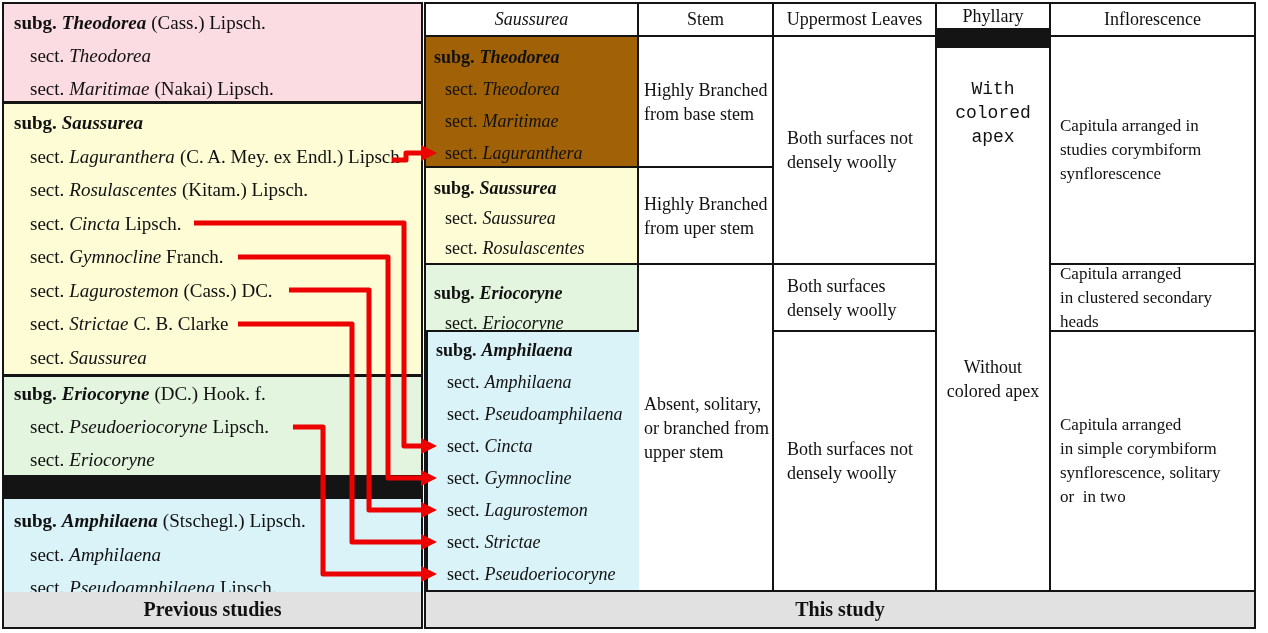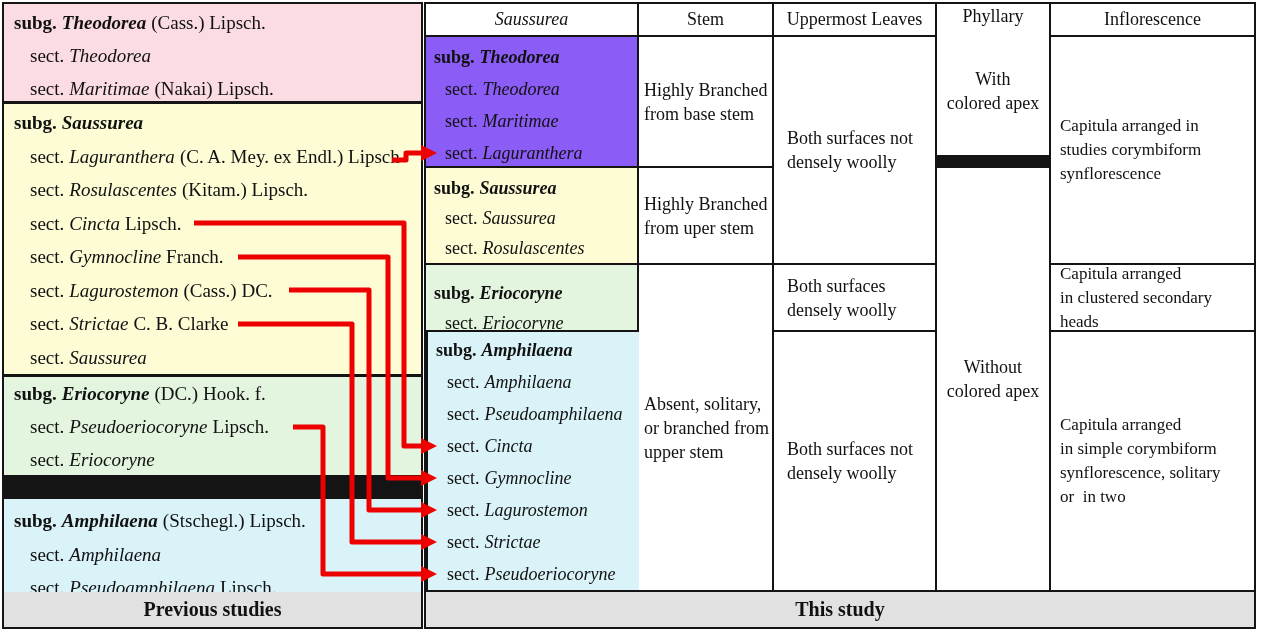--- a/index.html
+++ b/index.html
@@ -73,21 +73,21 @@
     <div class="cell hcell" style="left:350px;top:2px;width:161px;height:31px;">
         <span>Uppermost Leaves</span>
       </div>
     <div class="cell hcell" style="left:513px;top:2px;width:112px;height:24px;">
         <span>Phyllary</span>
       </div>
     <div class="cell hcell" style="left:627px;top:2px;width:203px;height:31px;">
         <span>Inflorescence</span>
       </div>
 
-    <div class="cell right-rows" style="left:2px;top:35px;width:211px;height:129px;background:#8b5cf6;padding-top:4px;line-height:32px;">
+    <div class="cell right-rows" style="left:2px;top:35px;width:211px;height:129px;background:#a16207;padding-top:4px;line-height:32px;">
       <div class="trow r-subg"><span class="rank">subg.</span><span class="tname">Theodorea</span></div>
       <div class="trow r-sect"><span class="rank">sect.</span><span class="tname">Theodorea</span></div>
       <div class="trow r-sect"><span class="rank">sect.</span><span class="tname">Maritimae</span></div>
       <div class="trow r-sect"><span class="rank">sect.</span><span class="tname">Laguranthera</span></div>
     </div>
 
     <div class="cell right-rows" style="left:2px;top:166px;width:211px;height:95px;background:#fdfcd5;padding-top:5px;line-height:30px;">
       <div class="trow r-subg"><span class="rank">subg.</span><span class="tname">Saussurea</span></div>
       <div class="trow r-sect"><span class="rank">sect.</span><span class="tname">Saussurea</span></div>
       <div class="trow r-sect"><span class="rank">sect.</span><span class="tname">Rosulascentes</span></div>
@@ -117,21 +117,21 @@
 or branched from
 upper stem</span></div>
 
     <div class="cell vcell" style="left:350px;top:35px;width:161px;height:226px;padding-left:13px;"><span>Both surfaces not
 densely woolly</span></div>
     <div class="cell vcell" style="left:350px;top:263px;width:161px;height:65px;padding-left:13px;"><span>Both surfaces
 densely woolly</span></div>
     <div class="cell vcell" style="left:350px;top:330px;width:161px;height:258px;padding-left:13px;"><span>Both surfaces not
 densely woolly</span></div>
 
-    <div class="cell vcell center" style="left:513px;top:24px;width:112px;height:129px;"><span>With
+    <div class="cell vcell center" style="left:513px;top:46px;width:112px;height:129px;font-family:Liberation Mono, monospace;"><span>With
 colored apex</span></div>
     <div class="cell vcell center" style="left:513px;top:166px;width:112px;height:422px;"><span>Without
 colored apex</span></div>
 
     <div class="cell vcell" style="left:627px;top:35px;width:203px;height:226px;padding-left:9px;font-size:17px;"><span>Capitula arranged in
 studies corymbiform
 synflorescence</span></div>
     <div class="cell vcell" style="left:627px;top:263px;width:203px;height:65px;padding-left:9px;font-size:17px;"><span>Capitula arranged
 in clustered secondary heads</span></div>
     <div class="cell vcell" style="left:627px;top:330px;width:203px;height:258px;padding-left:9px;font-size:17px;"><span>Capitula arranged

